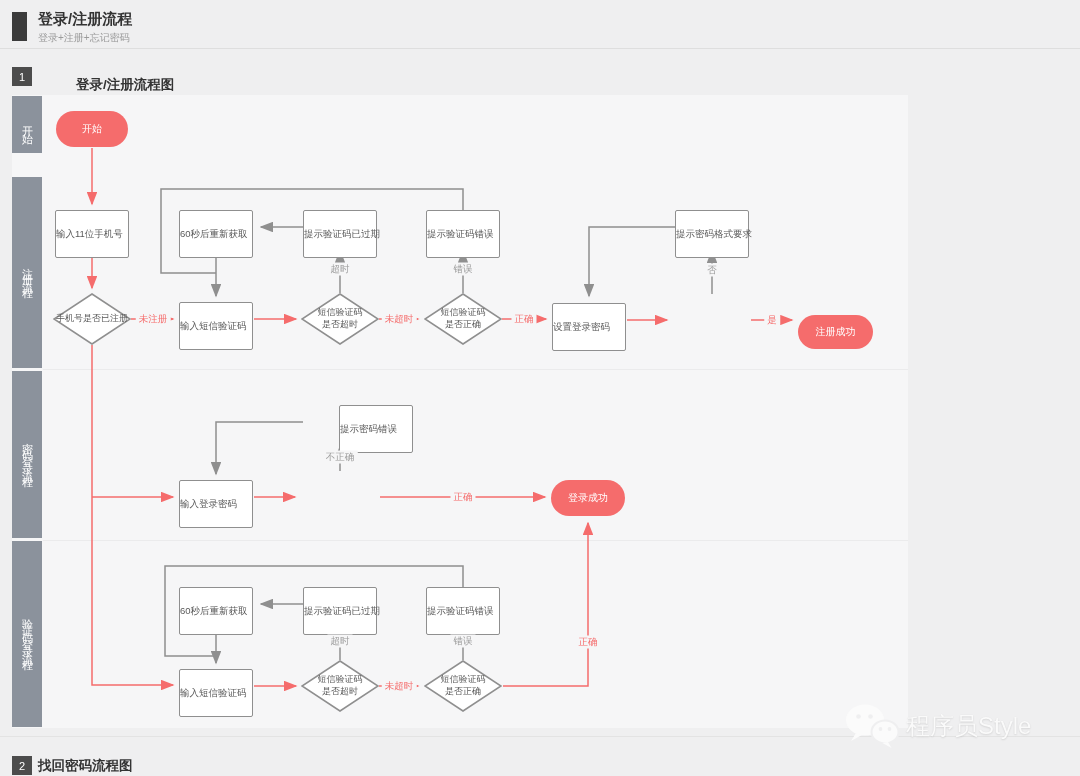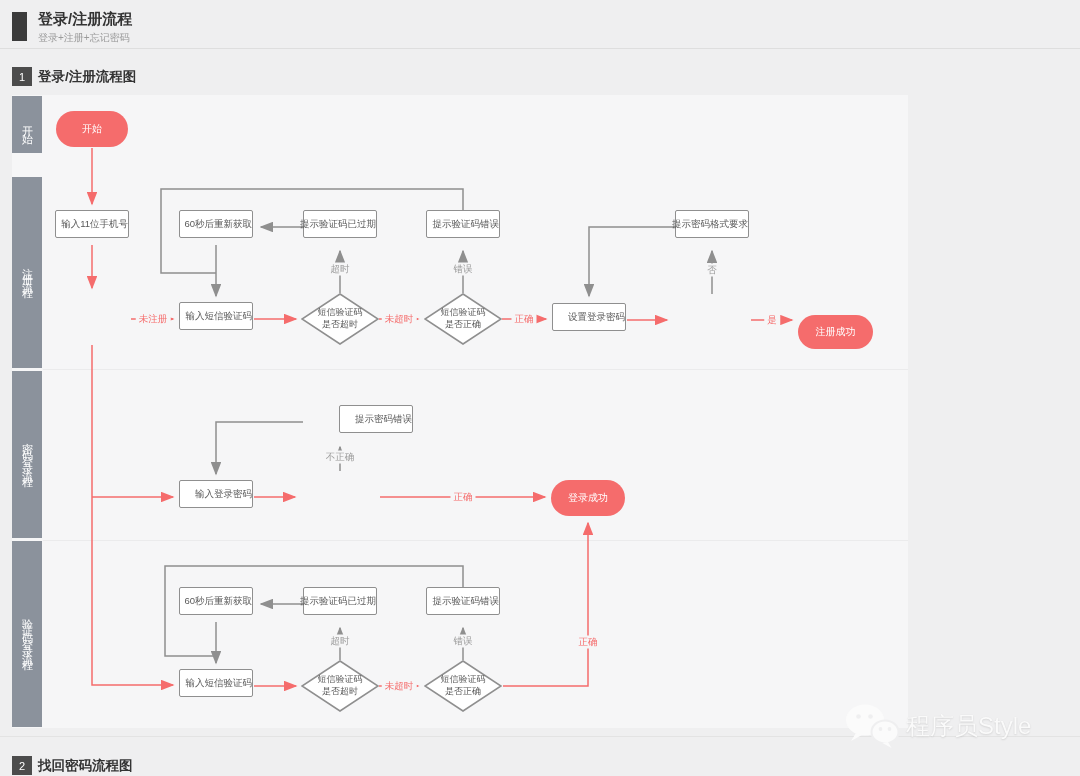--- a/index.html
+++ b/index.html
@@ -20,23 +20,23 @@
   .lane-line{position:absolute;left:43px;width:865px;height:1px;background:#ebebec;}
   .lane-bar{position:absolute;left:12px;width:30px;background:#8b929c;
             display:flex;align-items:center;justify-content:center;}
   .lane-label{writing-mode:vertical-rl;text-orientation:upright;color:#fff;
               font-size:11px;letter-spacing:7px;}
 
   
   .wires{position:absolute;left:0;top:0;pointer-events:none;}
 
   
-  .node-box{position:absolute;width:74px;height:28px;background:#fff;border:1.5px solid #8f8f8f;
+  .node-box{position:absolute;width:74px;height:48px;background:#fff;border:1.5px solid #8f8f8f;
             border-radius:2px;box-sizing:border-box;display:flex;align-items:center;
-            justify-content:flex-end;font-size:9.5px;color:#595959;white-space:nowrap;}
+            justify-content:flex-start;font-size:9.5px;color:#595959;white-space:nowrap;}
   .node-pill{position:absolute;background:#f56c6c;border-radius:18px;color:#fff;font-size:10px;
              display:flex;align-items:center;justify-content:center;}
   .node-diamond{position:absolute;width:78px;height:52px;}
   .node-diamond svg{position:absolute;left:0;top:0;}
   .dlabel{position:absolute;left:-4px;top:0;width:86px;height:52px;display:flex;align-items:center;
           justify-content:center;text-align:center;font-size:9px;color:#595959;line-height:1.3;
           white-space:pre-line;}
   .dlabel.oneline{white-space:nowrap;}
 
   
@@ -54,21 +54,21 @@
 <body>
 
 <div class="page">
 
   <div class="hdr-square"></div>
   <div class="hdr-title">登录/注册流程</div>
   <div class="hdr-sub">登录+注册+忘记密码</div>
   <div class="divider" style="top:48px;"></div>
 
   <div class="sec-num" style="top:67px;">1</div>
-  <div class="sec-title" style="top:68px;">登录/注册流程图</div>
+  <div class="sec-title" style="top:76px;margin-left:38px;">登录/注册流程图</div>
 
   <div class="canvas"></div>
   <div class="lane-line" style="top:369px;"></div>
   <div class="lane-line" style="top:540px;"></div>
 
   <div class="lane-bar" style="top:96px;height:57px;">
     <span class="lane-label">开始</span>
   </div>
   <div class="lane-bar" style="top:177px;height:191px;">
     <span class="lane-label">注册流程</span>
@@ -137,20 +137,26 @@
   <div class="node-box" style="left:303px;top:210px;">
     <span>提示验证码已过期</span>
   </div>
   <div class="node-box" style="left:426px;top:210px;">
     <span>提示验证码错误</span>
   </div>
   <div class="node-box" style="left:675px;top:210px;">
     <span>提示密码格式要求</span>
   </div>
 
+  <div class="node-diamond" style="left:53px;top:293px;">
+    <svg width="78" height="52">
+      <polygon points="39,1 77,26 39,51 1,26" fill="#ffffff" stroke="#8f8f8f" stroke-width="1.5"></polygon>
+    </svg>
+    <div class="dlabel oneline">手机号是否已注册</div>
+  </div>
   <div class="node-box" style="left:179px;top:302px;">
     <span>输入短信验证码</span>
   </div>
   <div class="node-diamond" style="left:301px;top:293px;">
     <svg width="78" height="52">
       <polygon points="39,1 77,26 39,51 1,26" fill="#ffffff" stroke="#8f8f8f" stroke-width="1.5"></polygon>
     </svg>
     <div class="dlabel">短信验证码
 是否超时</div>
   </div>

